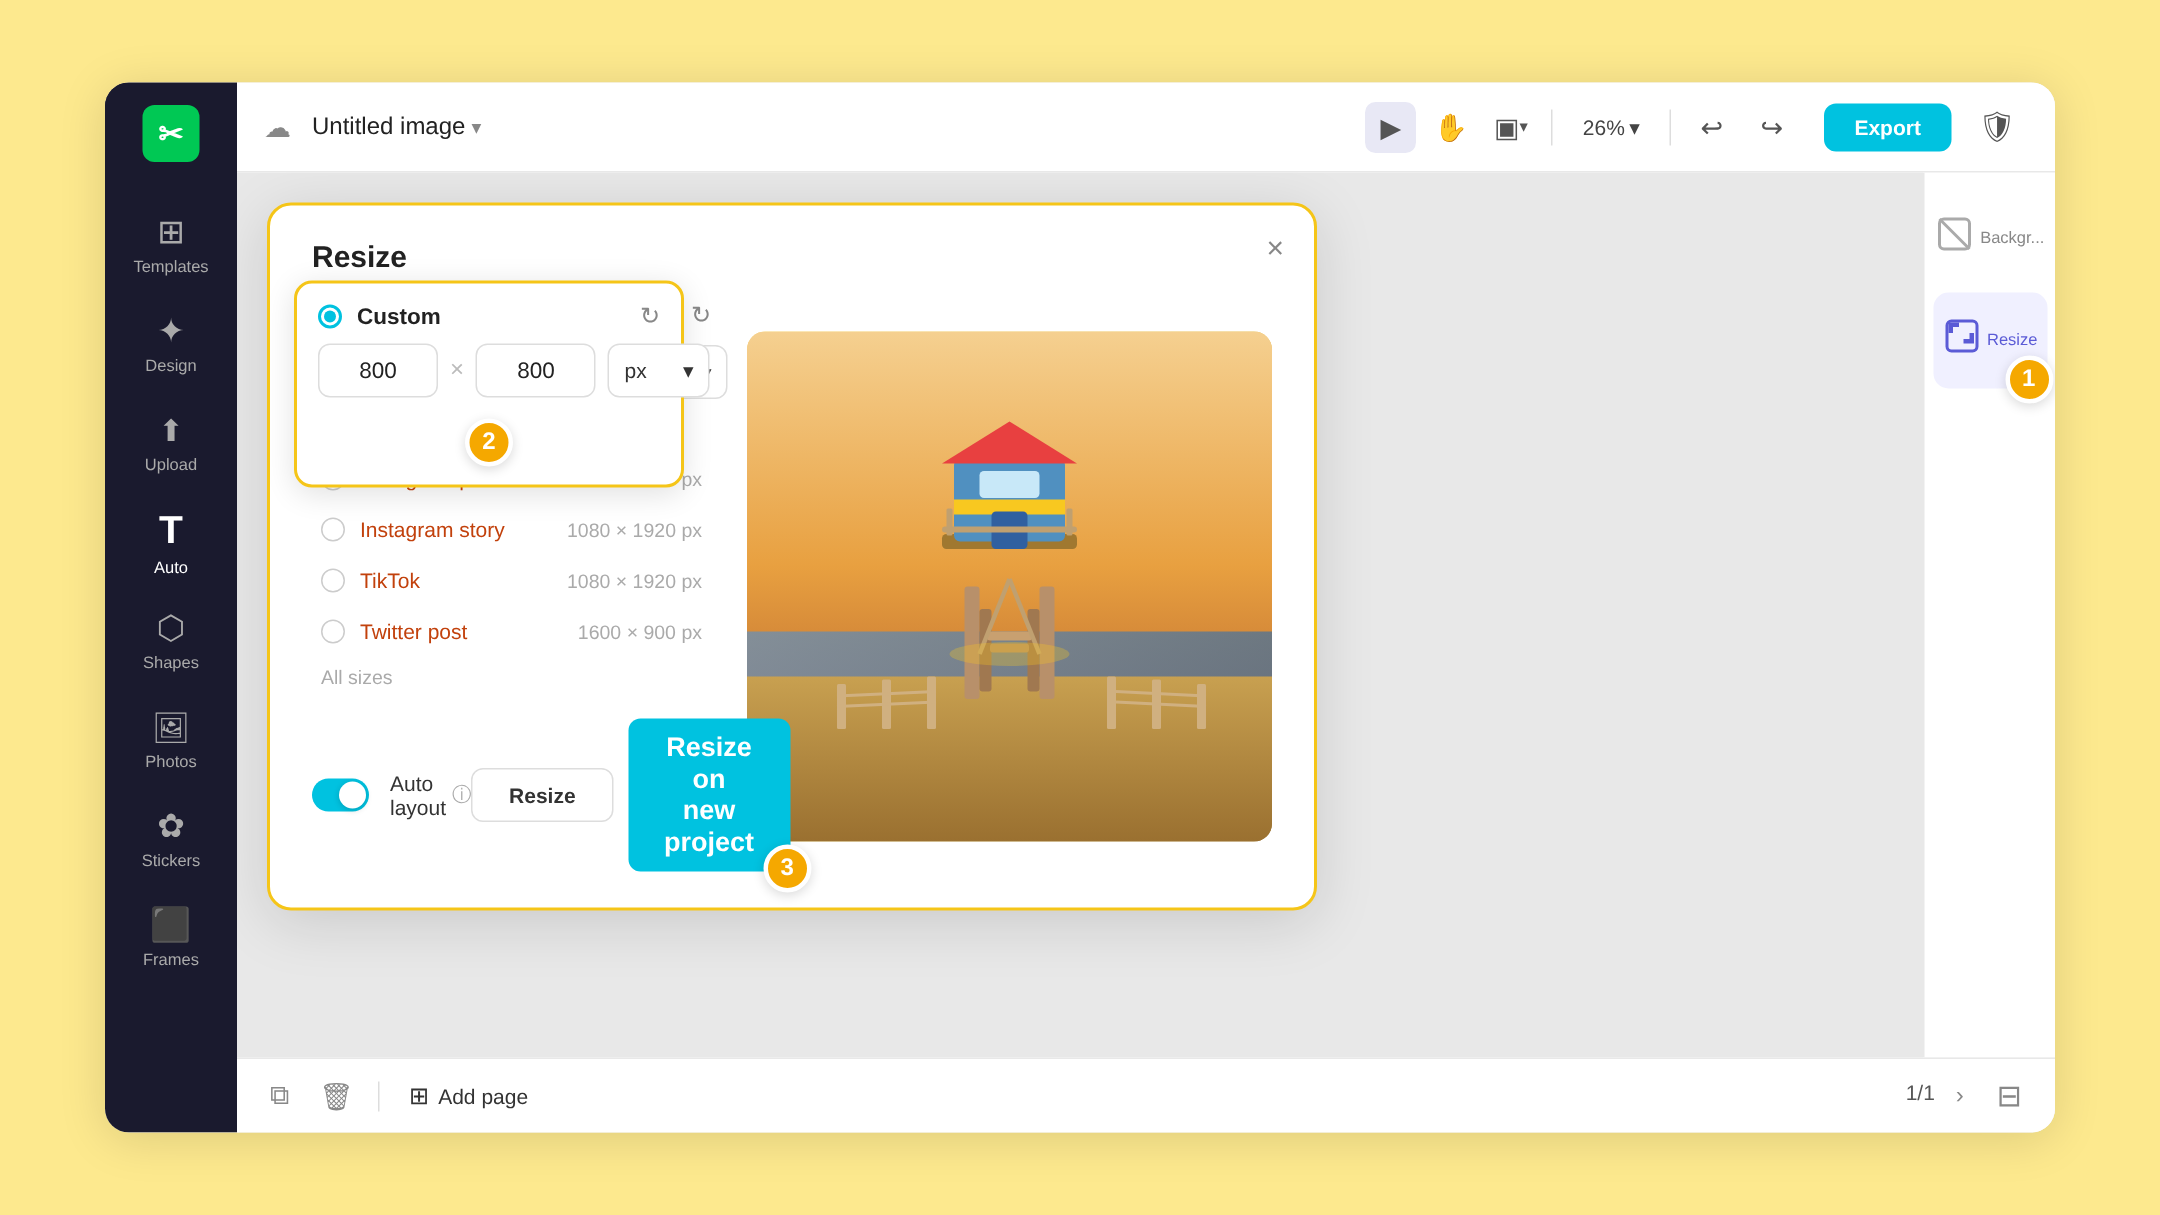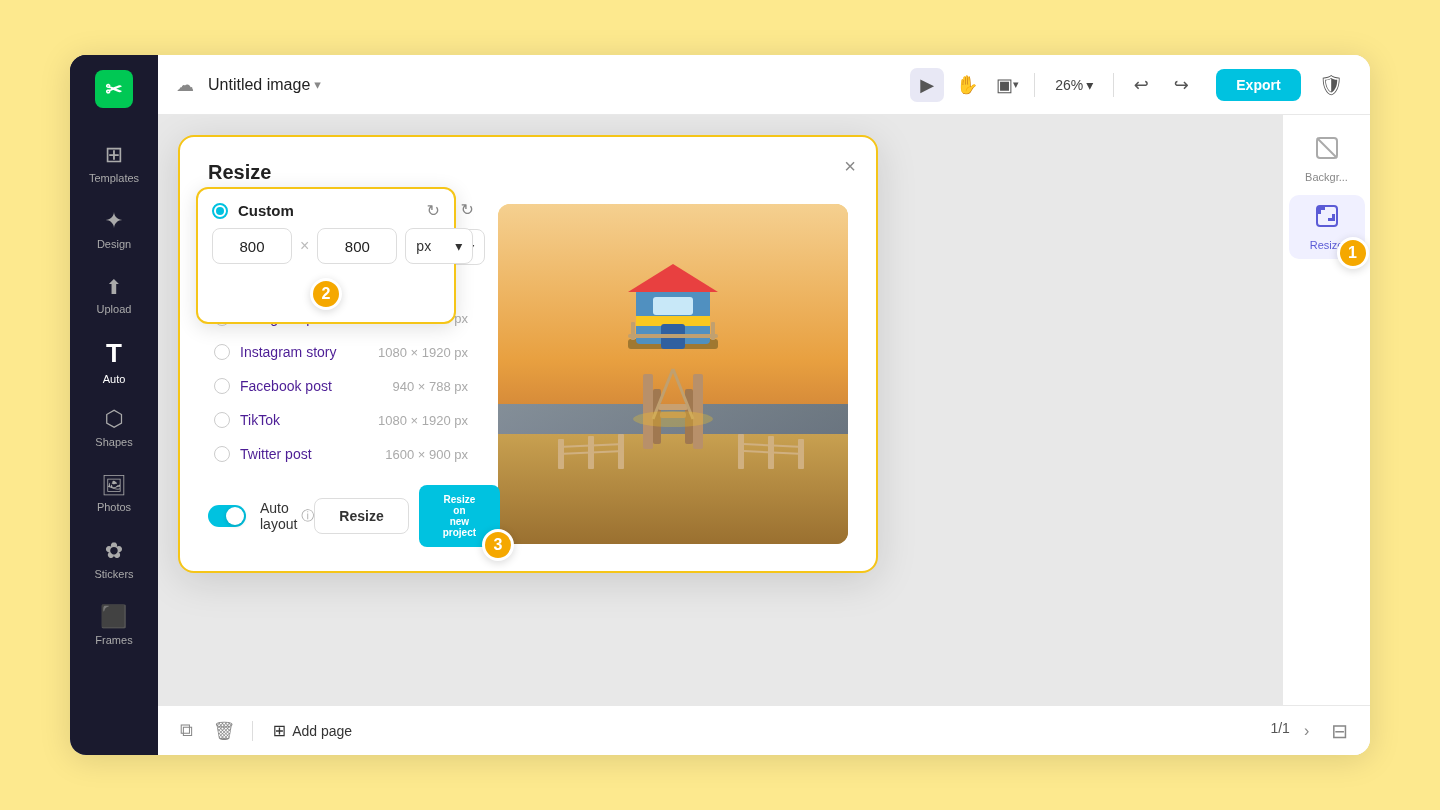--- a/index.html
+++ b/index.html
@@ -190,21 +190,21 @@
       align-items: center;
       padding: 12px 0;
       border-left: 1px solid #e8e8e8;
       gap: 4px;
       flex-shrink: 0;
     }
     .right-panel-item {
       width: 76px;
       height: 64px;
       display: flex;
-      flex-direction: column;
+      flex-direction: row;
       align-items: center;
       justify-content: center;
       border-radius: 10px;
       cursor: pointer;
       color: #888;
       gap: 4px;
       font-size: 11px;
     }
     .right-panel-item.active { background: #f0f0ff; color: #5b5bd6; }
     .right-panel-icon { font-size: 22px; }
@@ -387,21 +387,21 @@
     .preset-radio {
       width: 16px;
       height: 16px;
       border-radius: 50%;
       border: 1.5px solid #ccc;
       flex-shrink: 0;
     }
     .preset-name {
       flex: 1;
       font-size: 14px;
-      color: #4c1d95;
+      color: #c2410c;
     }
     .preset-dims {
       font-size: 13px;
       color: #aaa;
     }
     .all-sizes {
       font-size: 13px;
       color: #aaa;
       padding: 6px 6px;
       cursor: pointer;
@@ -461,21 +461,21 @@
       font-size: 14px;
       font-weight: 600;
       color: #333;
       cursor: pointer;
     }
     .resize-new-btn {
       padding: 9px 24px;
       border-radius: 8px;
       border: none;
       background: #00c2e0;
-      font-size: 10px;
+      font-size: 18px;
       font-weight: 600;
       color: #fff;
       cursor: pointer;
     }
     
     .image-preview {
       width: 350px;
       height: 340px;
       background: linear-gradient(160deg, #fad77a 0%, #e8c05a 30%, #c8a84a 60%, #a07830 100%);
       border-radius: 12px;
@@ -683,34 +683,30 @@
                     <span class="preset-name">Instagram post</span>
                     <span class="preset-dims">1080 × 1080 px</span>
                   </div>
                   <div class="preset-item">
                     <div class="preset-radio"></div>
                     <span class="preset-name">Instagram story</span>
                     <span class="preset-dims">1080 × 1920 px</span>
                   </div>
                   <div class="preset-item">
                     <div class="preset-radio"></div>
-                    <span class="preset-name">Facebook post</span>
-                    <span class="preset-dims">940 × 788 px</span>
-                  </div>
-                  <div class="preset-item">
-                    <div class="preset-radio"></div>
                     <span class="preset-name">TikTok</span>
                     <span class="preset-dims">1080 × 1920 px</span>
                   </div>
                   <div class="preset-item">
                     <div class="preset-radio"></div>
                     <span class="preset-name">Twitter post</span>
                     <span class="preset-dims">1600 × 900 px</span>
                   </div>
                 </div>
+                <div class="all-sizes">All sizes</div>
 
                 <div class="modal-footer">
                   <div class="auto-layout-row" style="flex:1;border-top:none;padding-top:0;margin-top:0;gap:14px;">
                     <div class="toggle-switch">
                       <div class="toggle-knob"></div>
                     </div>
                     <span class="auto-layout-label">
                       <span>Auto layout</span>
                       <span class="info-icon">ⓘ</span>
                     </span>

